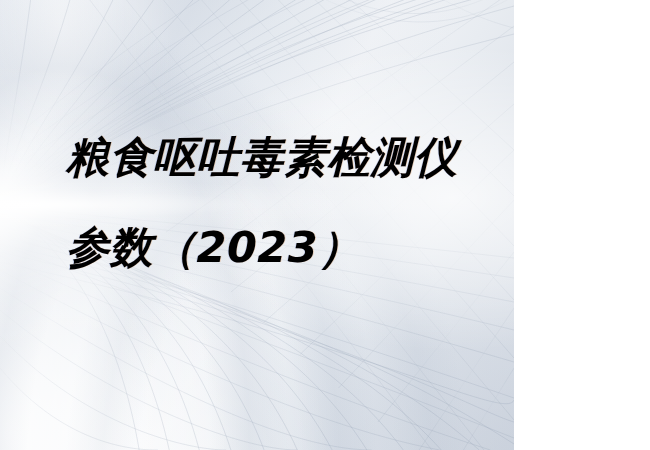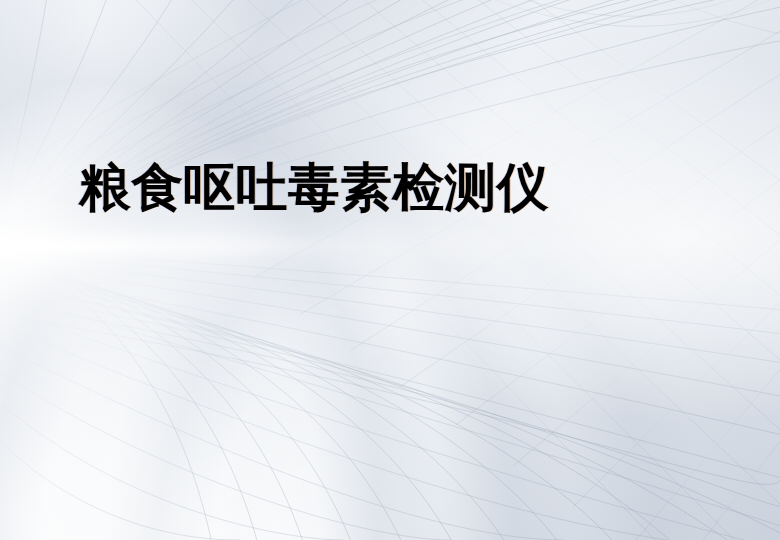--- a/index.html
+++ b/index.html
@@ -7,24 +7,25 @@
     margin: 0;
     padding: 0;
     background: #ffffff;
   }
   body {
     font-family: "DejaVu Sans", "Liberation Sans", sans-serif;
   }
 
   #banner {
     position: relative;
-    width: 650px;
+    width: 514px;
     height: 450px;
     overflow: hidden;
     background: #e2e7ed;
+    font-style: italic;
   }
 
   
   .bg-layer {
     position: absolute;
     inset: 0;
     width: 100%;
     height: 100%;
     pointer-events: none;
   }
@@ -264,15 +265,16 @@
       </g>
     </svg>
   </div>
 
   <div class="bg-layer" id="bg-glow-wedge"></div>
   <div class="bg-layer" id="bg-pinch-glow"></div>
   <div class="bg-layer" id="bg-veil"></div>
 
   <div id="title-block">
     <div class="title-line">粮食呕吐毒素检测仪</div>
+    <div class="title-line">参数（2023）</div>
   </div>
 
 </div>
 
 </body></html>

